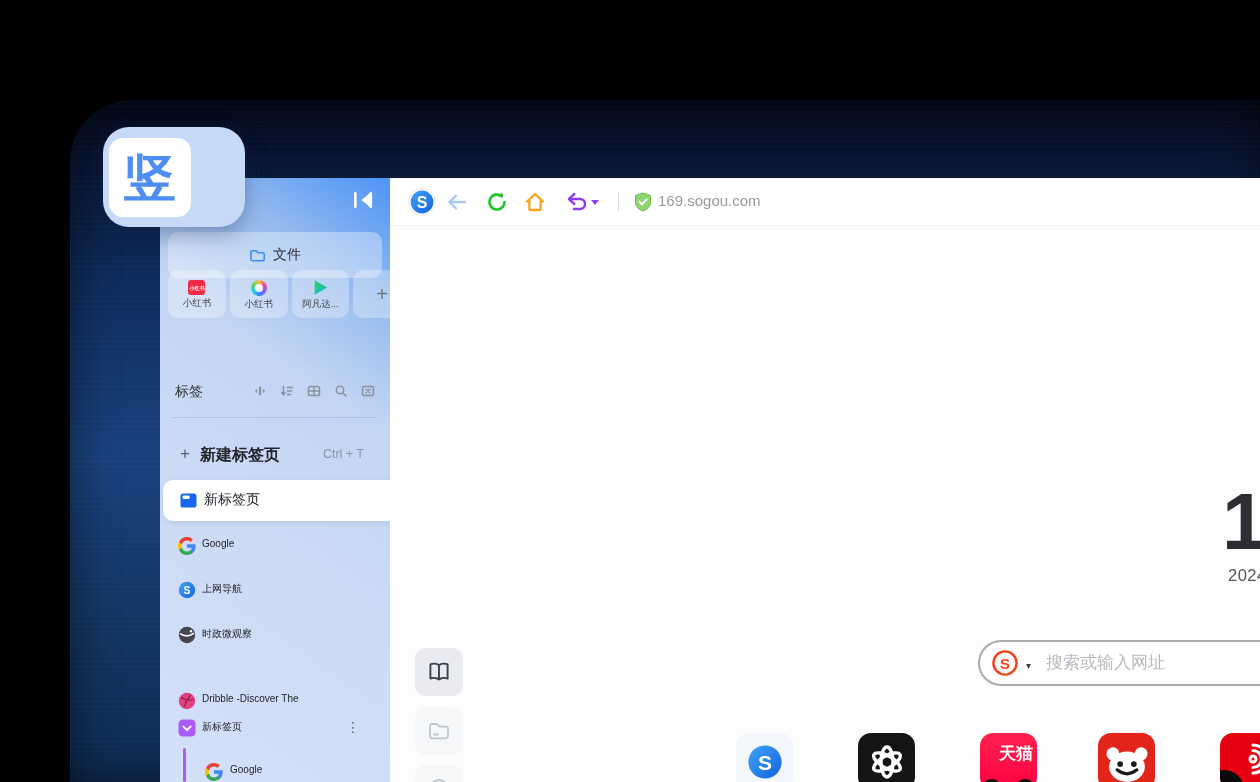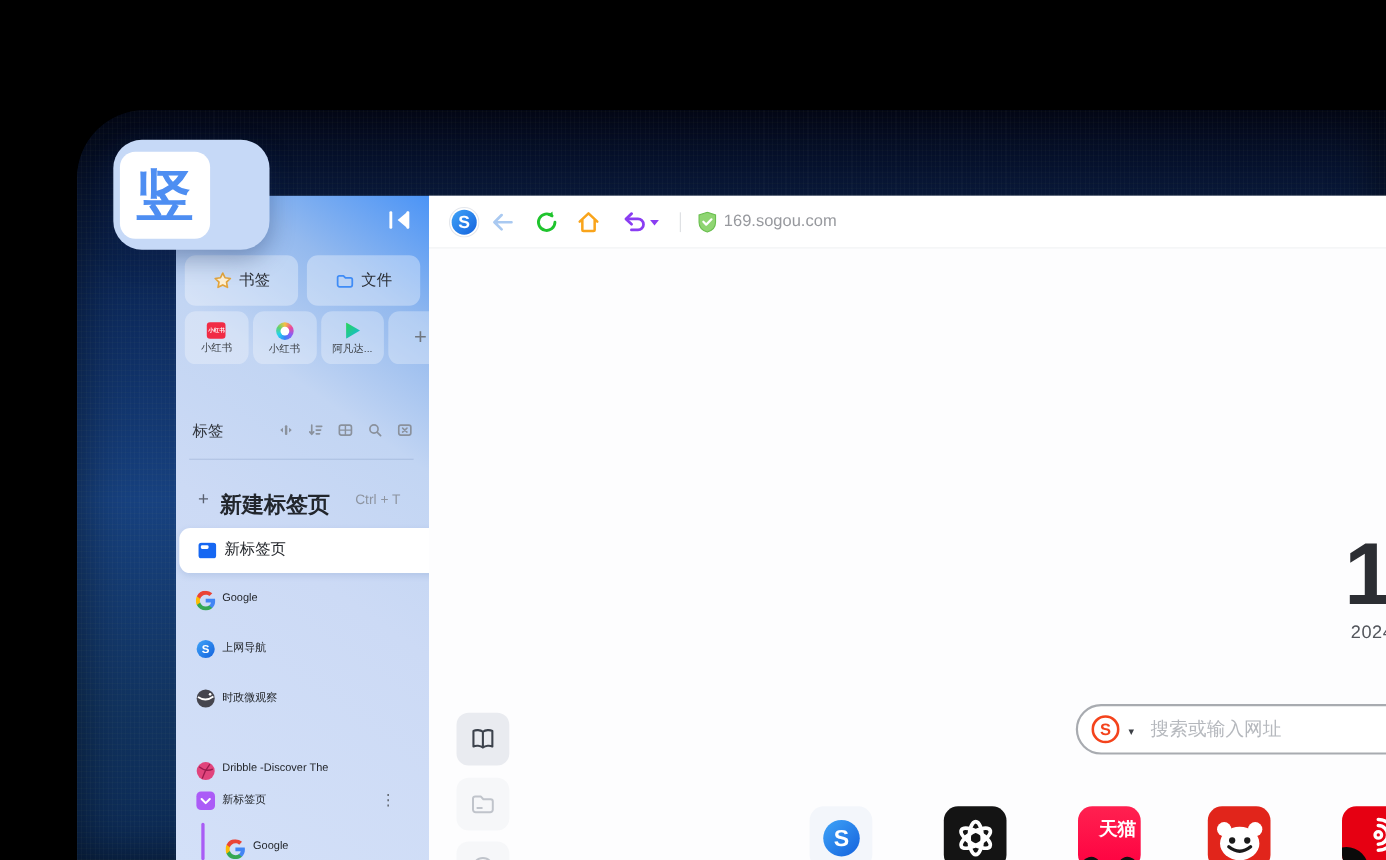--- a/index.html
+++ b/index.html
@@ -25,40 +25,40 @@
   
   .window{position:absolute;left:160px;top:178px;width:1100px;height:604px;display:flex;z-index:10;}
 
   
   .sidebar{position:relative;width:230px;height:604px;flex:none;overflow:hidden;
     background:linear-gradient(215deg,#4b94f6 0%,#93b9ee 16%,#c2d5f3 33%,#ccdaf5 55%,#d3e0f8 100%);}
   .collapse-btn{position:absolute;top:11px;right:16px;width:24px;height:22px;cursor:pointer;}
   .side-tabs{position:absolute;left:8px;top:54px;width:214px;height:46px;display:flex;gap:8px;}
   .side-tab{flex:1;background:rgba(255,255,255,.34);border-radius:10px;display:flex;
     align-items:center;justify-content:center;gap:7px;font-size:14px;color:#2b2f36;}
-  .tiles{position:absolute;left:8px;top:105px;width:243px;height:48px;display:flex;gap:4px;}
+  .tiles{position:absolute;left:8px;top:92px;width:243px;height:48px;display:flex;gap:4px;}
   .tile{flex:1;background:rgba(255,255,255,.30);border-radius:10px;display:flex;flex-direction:column;
     align-items:center;justify-content:center;gap:2px;padding-top:2px;}
   .tile .tlabel{font-size:9.5px;color:#3c4046;white-space:nowrap;max-width:48px;overflow:hidden;}
   .tile.plus{justify-content:center;font-size:20px;color:#70767f;padding-top:0;}
   .xhs{width:17px;height:15px;border-radius:3px;background:#f12b45;display:flex;align-items:center;justify-content:center;}
   .xhs span{font-size:5px;color:#fff;font-weight:700;letter-spacing:0;}
   .xhs2{width:16px;height:16px;border-radius:50%;
     background:conic-gradient(#f5c242,#ec4899,#8b5cf6,#3b82f6,#22d3ee,#62d26f,#f5c242);position:relative;}
   .xhs2::after{content:"";position:absolute;left:4px;top:4px;width:8px;height:8px;border-radius:50%;background:#fff;}
   .playicon{width:15px;height:16px;background:linear-gradient(135deg,#2bd84b,#12b5f0);
     clip-path:polygon(12% 4%,96% 50%,12% 96%);}
   .tags-head{position:absolute;left:15px;top:205px;width:200px;height:18px;display:flex;align-items:center;}
   .tags-title{font-size:14px;color:#2f333a;}
   .tag-tools{position:absolute;left:78px;top:1px;display:flex;gap:13px;}
   .tag-tools svg{display:block;cursor:pointer;}
   .side-divider{position:absolute;left:12px;top:239px;width:204px;height:1px;background:rgba(110,135,180,.28);}
   .newtab-row{position:absolute;left:0;top:264px;width:230px;height:24px;cursor:pointer;}
   .newtab-plus{position:absolute;left:20px;top:1px;font-size:17px;color:#596070;line-height:22px;}
-  .newtab-label{position:absolute;left:40px;top:3px;font-size:20px;font-weight:700;color:#22262c;}
+  .newtab-label{position:absolute;left:40px;top:3px;font-size:16px;font-weight:700;color:#22262c;}
   .newtab-short{position:absolute;right:26px;top:5px;font-size:12.5px;color:#8e95a1;}
   .active-card{position:absolute;left:3px;top:302px;width:256px;height:41px;background:#fff;border-radius:10px;
     box-shadow:0 2px 6px rgba(90,120,180,.18);cursor:pointer;}
   .active-card .alabel{position:absolute;left:41px;top:11px;font-size:14px;color:#23262b;}
   .active-card .tabicon{position:absolute;left:17px;top:13px;}
   .active-card .close{position:absolute;right:14px;top:10px;font-size:15px;color:#9aa0a8;cursor:pointer;}
   .side-item{position:absolute;left:0;width:230px;height:24px;cursor:pointer;}
   .side-item .ilabel{position:absolute;left:42px;top:3px;font-size:10px;color:#23262b;
     white-space:nowrap;max-width:172px;overflow:hidden;}
   .side-item .iicon{position:absolute;left:18px;top:2px;width:18px;height:18px;}
@@ -134,26 +134,20 @@
     <div class="collapse-btn">
       <svg width="24" height="22" viewBox="0 0 24 22">
         <rect x="4" y="3" width="2.6" height="16" rx="1.2" fill="#fff"></rect>
         <path d="M21 3 L11.5 11 L21 19 Z" fill="#fff"></path>
         <rect x="19.5" y="3" width="2.6" height="16" rx="1.2" fill="#fff"></rect>
       </svg>
     </div>
 
     <div class="side-tabs">
       <div class="side-tab">
-        <svg width="17" height="16" viewBox="0 0 17 16">
-          <path d="M8.5 1.2 L10.6 5.5 L15.4 6.2 L11.9 9.5 L12.8 14.2 L8.5 12 L4.2 14.2 L5.1 9.5 L1.6 6.2 L6.4 5.5 Z" fill="#fdf0d5" stroke="#e2a43c" stroke-width="1.5" stroke-linejoin="round"></path>
-        </svg>
-        <span>书签</span>
-      </div>
-      <div class="side-tab">
         <svg width="17" height="15" viewBox="0 0 18 16">
           <path d="M2 4.5 A1.6 1.6 0 0 1 3.6 2.9 h4 l2 2.1 h5 A1.6 1.6 0 0 1 16.2 6.6 v5 a2 2 0 0 1 -2 2 h-10.2 a2 2 0 0 1 -2 -2 Z" fill="none" stroke="#3f8cf6" stroke-width="1.7" stroke-linejoin="round"></path>
         </svg>
         <span>文件</span>
       </div>
     </div>
 
     <div class="tiles">
       <div class="tile">
         <div class="xhs">

